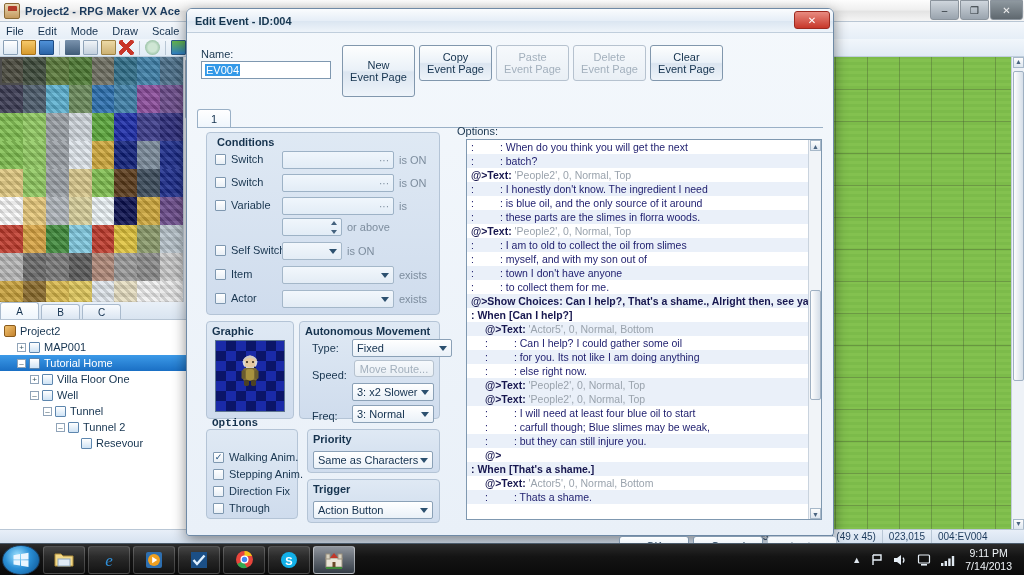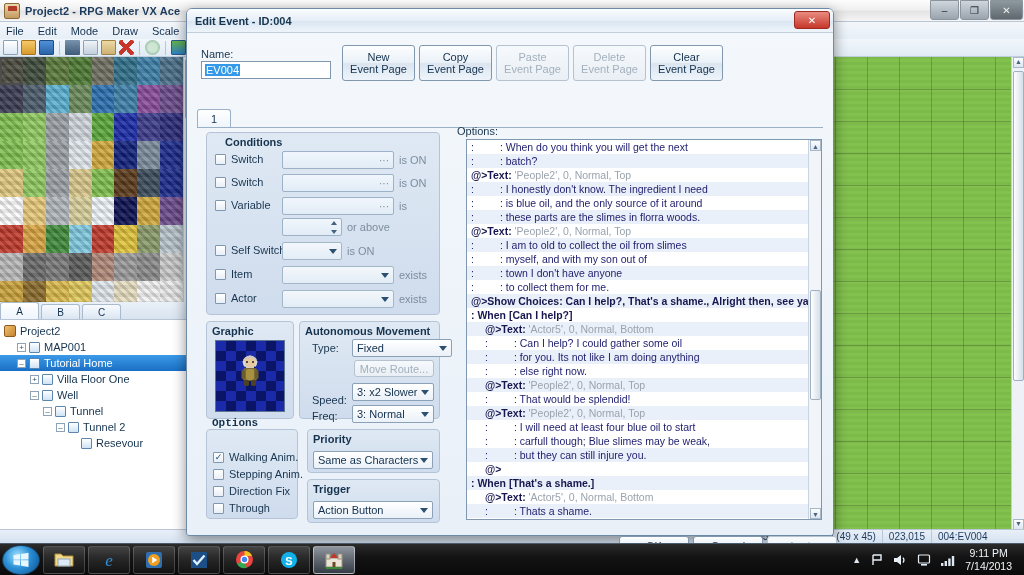--- a/index.html
+++ b/index.html
@@ -534,21 +534,21 @@
     <div id="dlg-close">✕</div>
   </div>
 
   <div id="dlg-body">
 
     <div class="lbl" style="position:absolute;left:14px;top:15px;">Name:</div>
     <div class="txtinput" style="position:absolute;left:14px;top:28px;width:130px;">
       <span class="selected-text">EV004</span>
     </div>
 
-    <div class="btn" style="position:absolute;left:155px;top:12px;width:73px;height:36px;flex-direction:column;">
+    <div class="btn" style="position:absolute;left:155px;top:12px;width:73px;height:52px;flex-direction:column;">
       <div>New</div>
       <div>Event Page</div>
     </div>
     <div class="btn" style="position:absolute;left:232px;top:12px;width:73px;height:36px;flex-direction:column;">
       <div>Copy</div>
       <div>Event Page</div>
     </div>
     <div class="btn disabled" style="position:absolute;left:309px;top:12px;width:73px;height:36px;flex-direction:column;">
       <div>Paste</div>
       <div>Event Page</div>
@@ -559,21 +559,21 @@
     </div>
     <div class="btn" style="position:absolute;left:463px;top:12px;width:73px;height:36px;flex-direction:column;">
       <div>Clear</div>
       <div>Event Page</div>
     </div>
 
     <div class="page-tab">1</div>
     <div class="tabline"></div>
 
     <div class="group" style="left:19px;top:99px;width:234px;height:183px;"></div>
-    <div class="group-title" style="left:38px;top:103px;">Conditions</div>
+    <div class="group-title" style="left:30px;top:103px;">Conditions</div>
 
     <div style="position:absolute;left:28px;top:120px;display:flex;align-items:center;gap:5px;">
       <span class="chk"></span>
       <span class="lbl">Switch</span>
     </div>
     <div class="fld" style="position:absolute;left:95px;top:118px;width:112px;">
         <span class="dots">···</span>
       </div>
     <div class="dimtxt" style="position:absolute;left:212px;top:121px;">is ON</div>
 
@@ -654,21 +654,21 @@
     <div class="group-title" style="left:118px;top:292px;">Autonomous Movement</div>
 
     <div class="lbl" style="position:absolute;left:125px;top:309px;">Type:</div>
     <div class="cbo" style="position:absolute;left:165px;top:306px;width:100px;">
       <span>Fixed</span>
       <span class="arrowdn"></span>
     </div>
 
     <div class="btn disabled" style="position:absolute;left:167px;top:327px;width:80px;height:17px;">Move Route...</div>
 
-    <div class="lbl" style="position:absolute;left:125px;top:361px;text-align:center;">Speed:</div>
+    <div class="lbl" style="position:absolute;left:125px;top:336px;text-align:center;">Speed:</div>
     <div class="cbo" style="position:absolute;left:165px;top:350px;width:82px;">
       <span>3: x2 Slower</span>
       <span class="arrowdn"></span>
     </div>
 
     <div class="lbl" style="position:absolute;left:125px;top:377px;">Freq:</div>
     <div class="cbo" style="position:absolute;left:165px;top:372px;width:82px;">
       <span>3: Normal</span>
       <span class="arrowdn"></span>
     </div>
@@ -721,21 +721,20 @@
           <div class="crow"><span style="display:inline-block;width:2px"></span><span class="k">:</span><span style="display:inline-block;width:26px"></span><span class="k">: myself, and with my son out of</span></div>
           <div class="crow alt"><span style="display:inline-block;width:2px"></span><span class="k">:</span><span style="display:inline-block;width:26px"></span><span class="k">: town I don't have anyone</span></div>
           <div class="crow"><span style="display:inline-block;width:2px"></span><span class="k">:</span><span style="display:inline-block;width:26px"></span><span class="k">: to collect them for me.</span></div>
           <div class="crow alt"><span style="display:inline-block;width:2px"></span><span class="b">@&gt;Show Choices: Can I help?, That's a shame., Alright then, see ya!</span></div>
           <div class="crow"><span style="display:inline-block;width:2px"></span><span class="b">: When [Can I help?]</span></div>
           <div class="crow alt"><span style="display:inline-block;width:16px"></span><span class="b">@&gt;Text:</span> <span class="g">'Actor5', 0, Normal, Bottom</span></div>
           <div class="crow"><span style="display:inline-block;width:16px"></span><span class="k">:</span><span style="display:inline-block;width:26px"></span><span class="k">: Can I help? I could gather some oil</span></div>
           <div class="crow alt"><span style="display:inline-block;width:16px"></span><span class="k">:</span><span style="display:inline-block;width:26px"></span><span class="k">: for you. Its not like I am doing anything</span></div>
           <div class="crow"><span style="display:inline-block;width:16px"></span><span class="k">:</span><span style="display:inline-block;width:26px"></span><span class="k">: else right now.</span></div>
           <div class="crow alt"><span style="display:inline-block;width:16px"></span><span class="b">@&gt;Text:</span> <span class="g">'People2', 0, Normal, Top</span></div>
-          <div class="crow"><span style="display:inline-block;width:16px"></span><span class="k">:</span><span style="display:inline-block;width:26px"></span><span class="k">: That would be splendid!</span></div>
           <div class="crow alt"><span style="display:inline-block;width:16px"></span><span class="b">@&gt;Text:</span> <span class="g">'People2', 0, Normal, Top</span></div>
           <div class="crow"><span style="display:inline-block;width:16px"></span><span class="k">:</span><span style="display:inline-block;width:26px"></span><span class="k">: I will need at least four blue oil to start</span></div>
           <div class="crow"><span style="display:inline-block;width:16px"></span><span class="k">:</span><span style="display:inline-block;width:26px"></span><span class="k">: carfull though; Blue slimes may be weak,</span></div>
           <div class="crow alt"><span style="display:inline-block;width:16px"></span><span class="k">:</span><span style="display:inline-block;width:26px"></span><span class="k">: but they can still injure you.</span></div>
           <div class="crow"><span style="display:inline-block;width:16px"></span><span class="b">@&gt;</span></div>
           <div class="crow alt"><span style="display:inline-block;width:2px"></span><span class="b">: When [That's a shame.]</span></div>
           <div class="crow"><span style="display:inline-block;width:16px"></span><span class="b">@&gt;Text:</span> <span class="g">'Actor5', 0, Normal, Bottom</span></div>
           <div class="crow alt"><span style="display:inline-block;width:16px"></span><span class="k">:</span><span style="display:inline-block;width:26px"></span><span class="k">: Thats a shame.</span></div>
         </div>
       <div id="contents-vsb">

